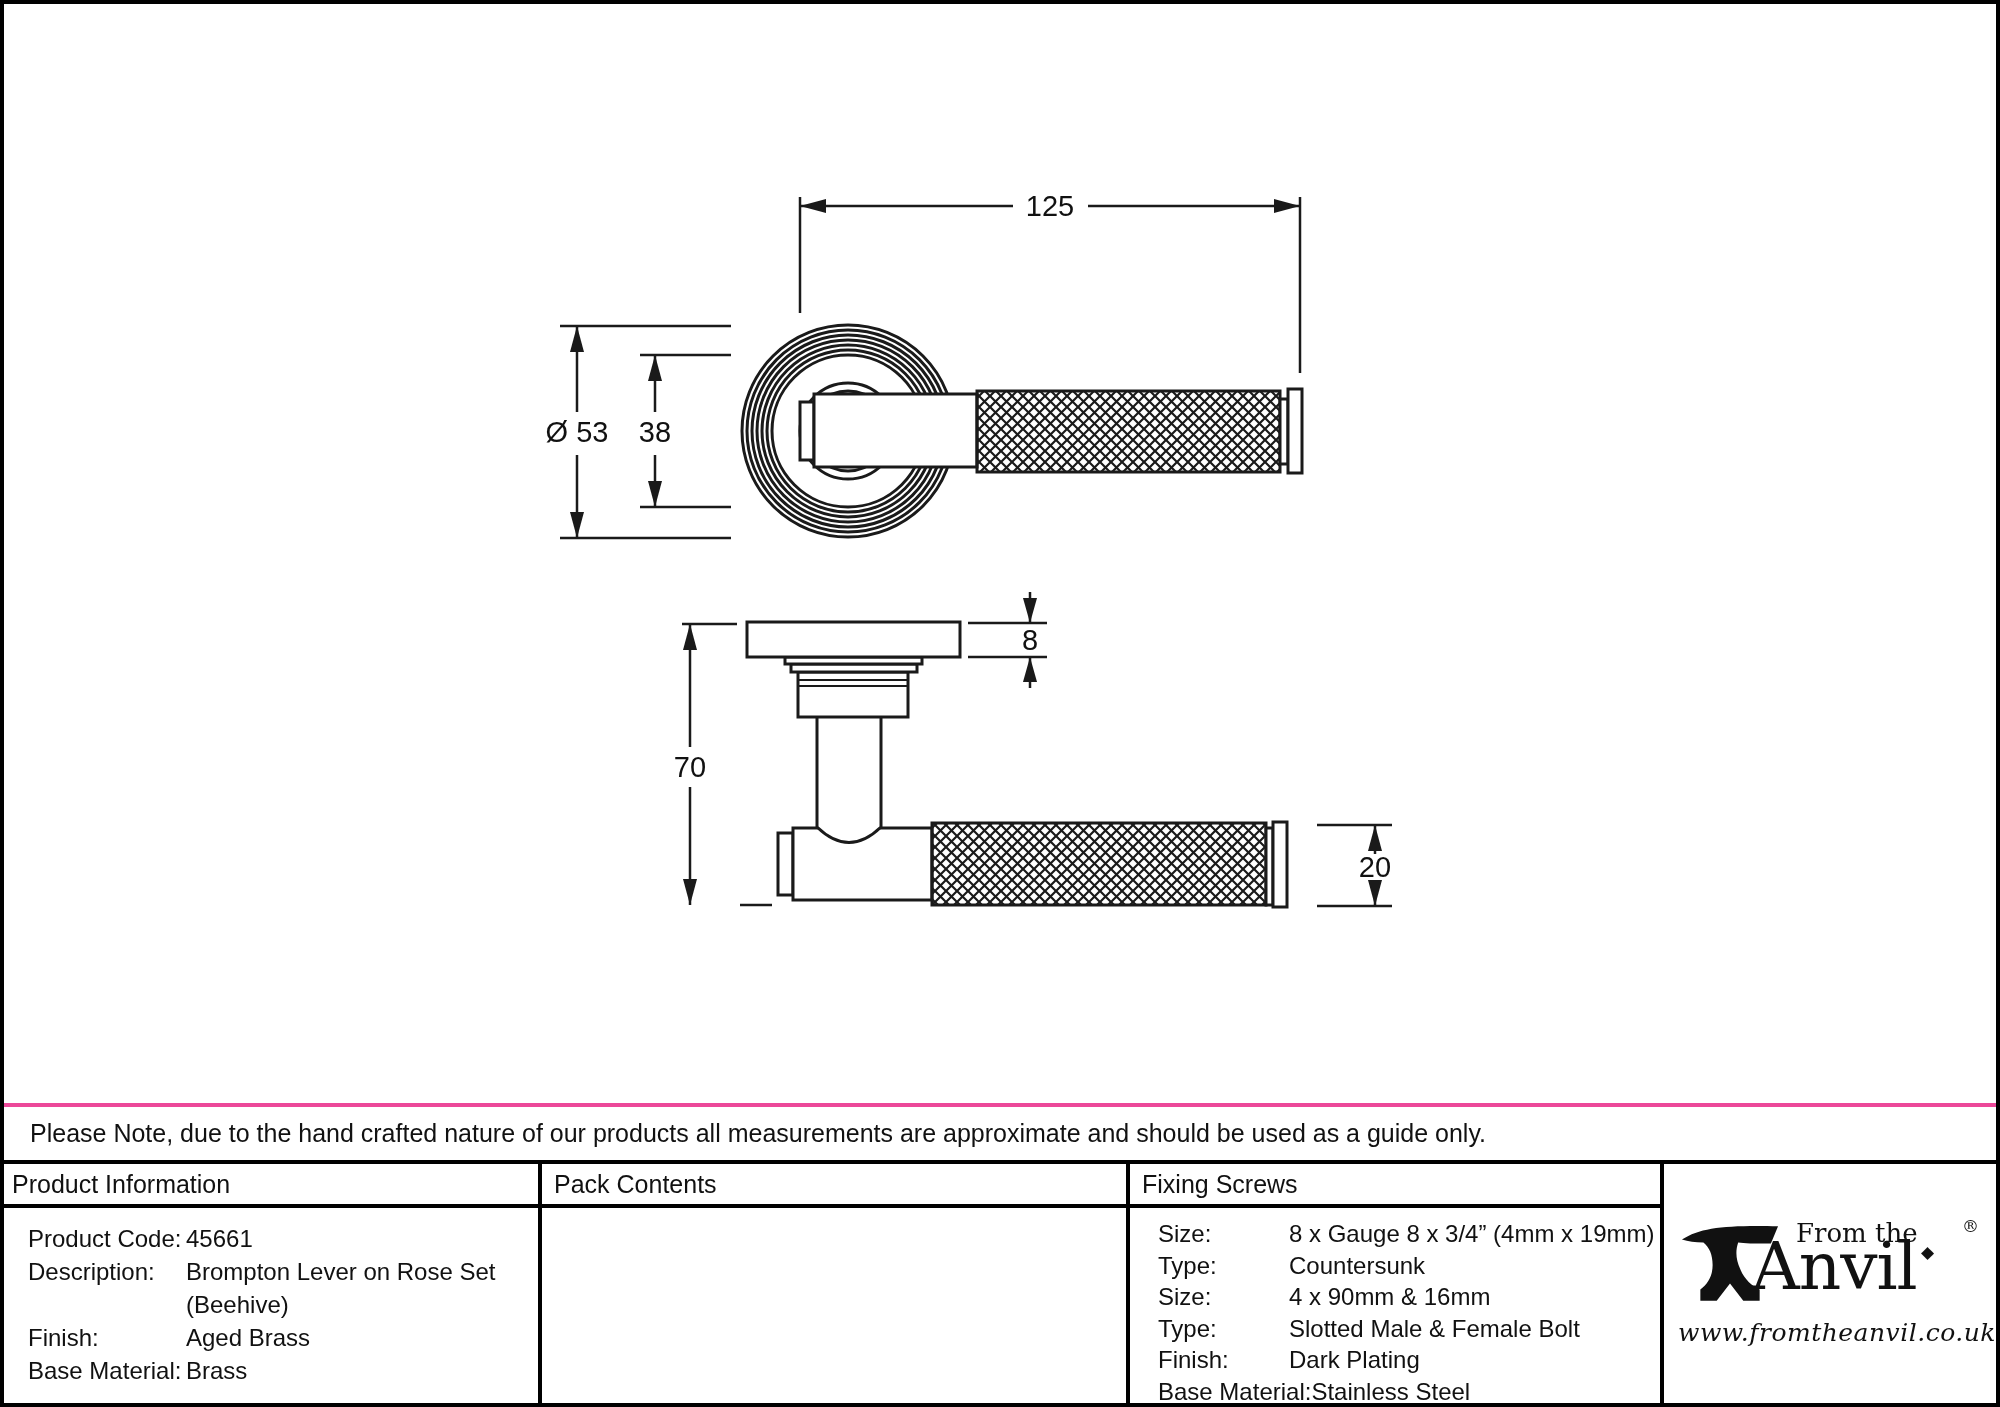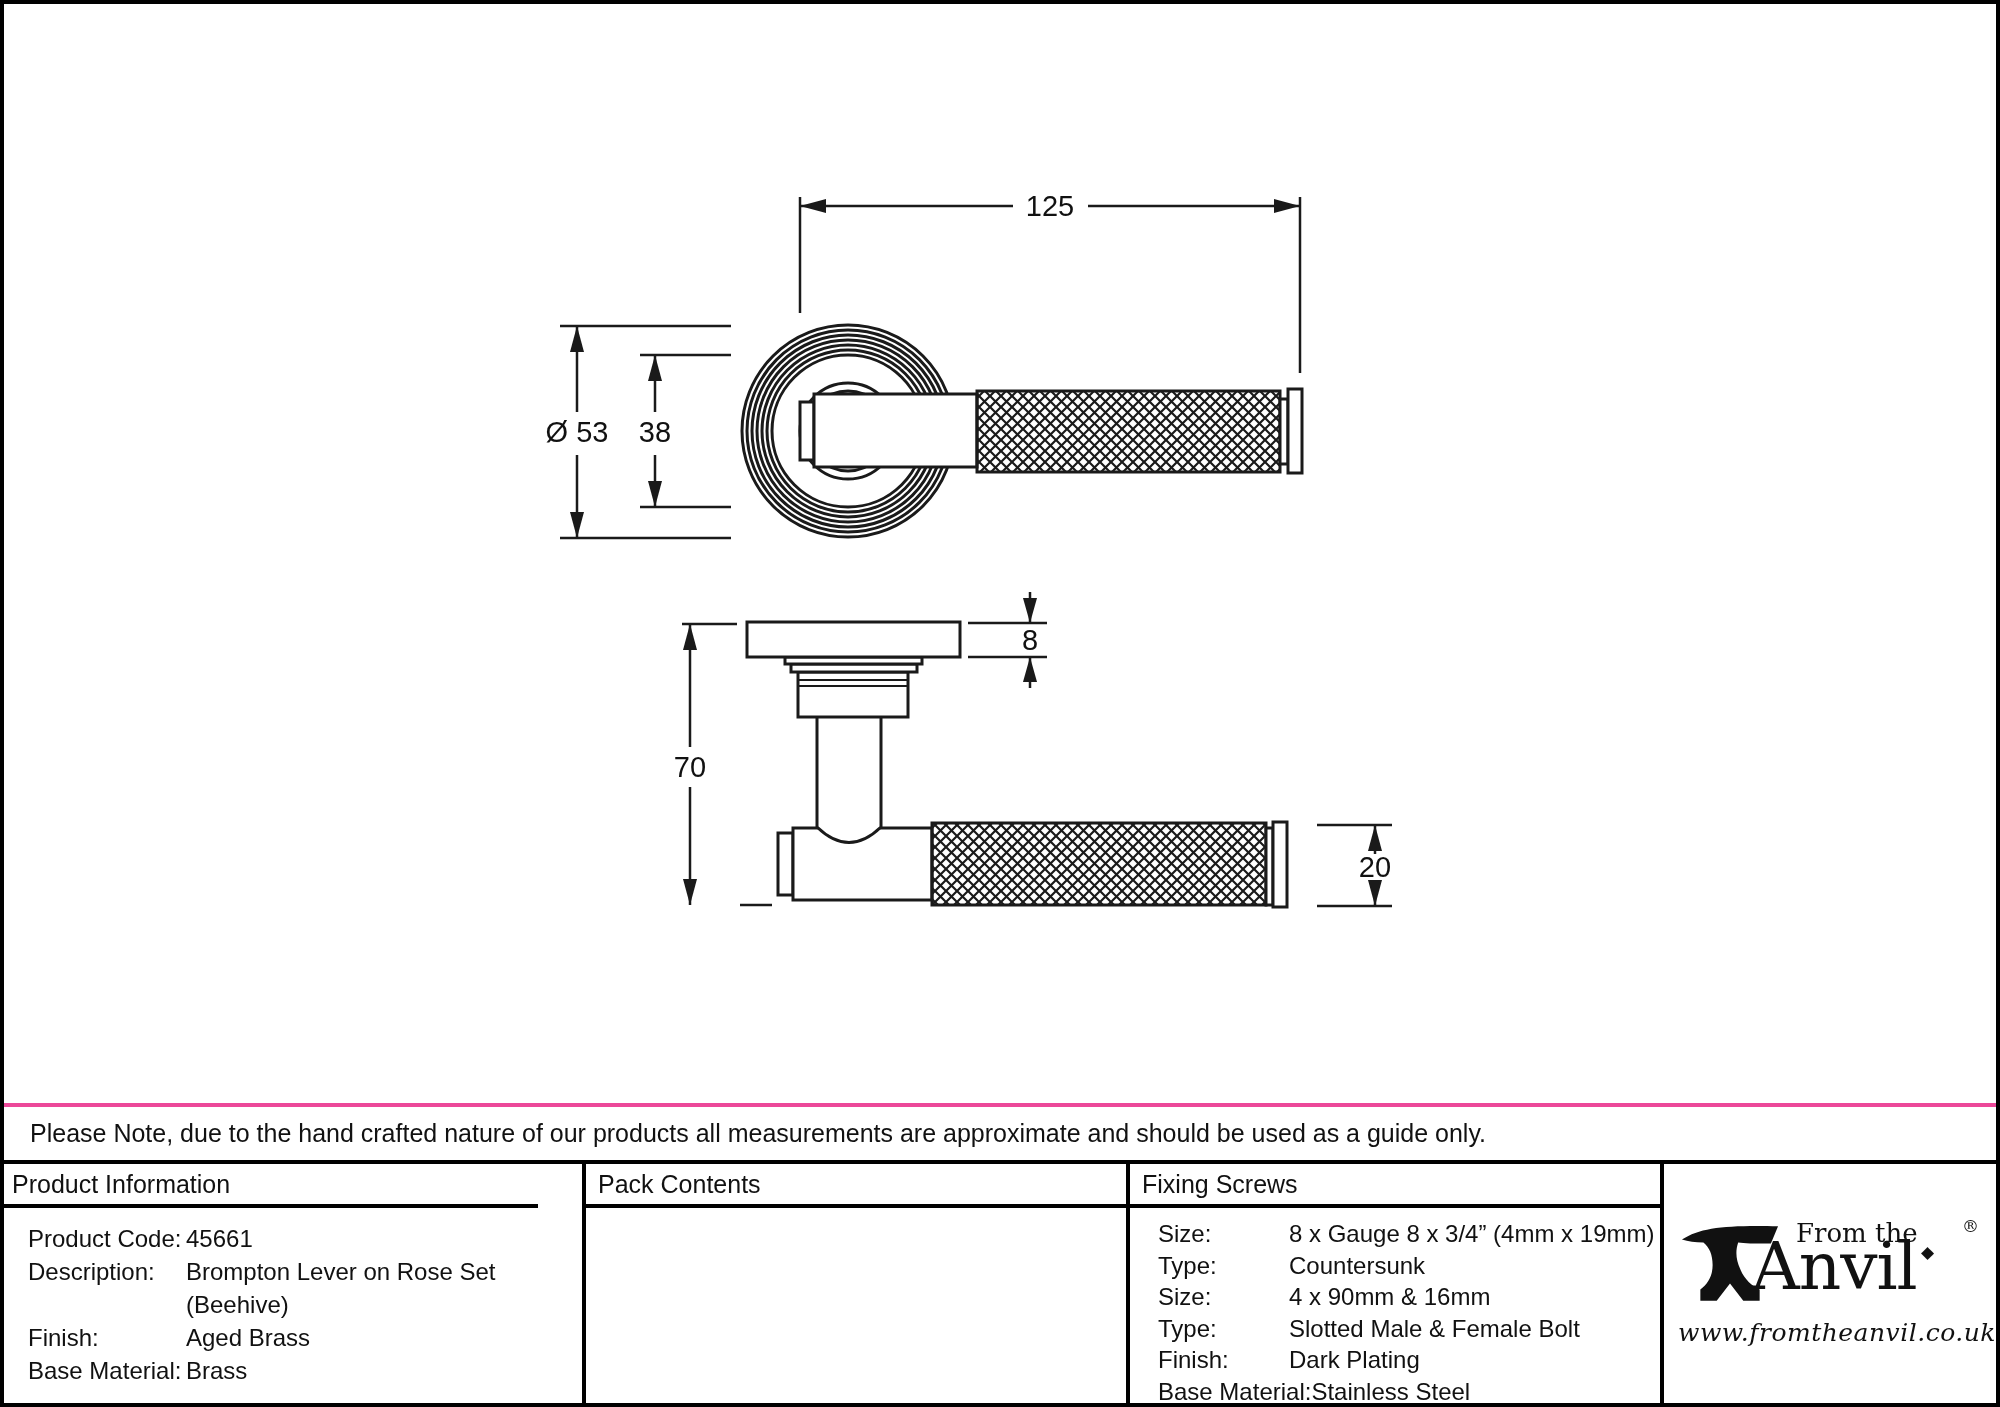--- a/index.html
+++ b/index.html
@@ -13,21 +13,21 @@
 
   .note-bar{
     position:absolute;left:0;top:1103px;width:2000px;height:61px;box-sizing:border-box;
     border-top:4px solid #ec4899;border-bottom:4px solid #000;
     display:flex;align-items:center;padding-left:30px;font-size:25px;background:#fff;
   }
   .tablezone{position:absolute;left:0;top:1164px;width:2000px;height:239px;}
   .cell{position:absolute;top:0;height:239px;box-sizing:border-box;}
   .cell.c2,.cell.c3,.cell.c4{border-left:4px solid #000;}
   .c1{left:0;width:538px;}
-  .c2{left:538px;width:588px;margin-left:44px;}
+  .c2{left:538px;width:588px;}
   .c3{left:1126px;width:534px;}
   .c4{left:1660px;width:340px;}
   .cell-header{
     height:44px;box-sizing:border-box;border-bottom:4px solid #000;
     display:flex;align-items:center;padding-left:12px;font-size:25px;
   }
   .cell-body{padding:10px 10px 0 28px;font-size:24px;}
   .kv-row{display:flex;line-height:33px;}
   .c1 .kv-row{line-height:33px;}
   .c1 .cell-body{padding-top:14px;}

